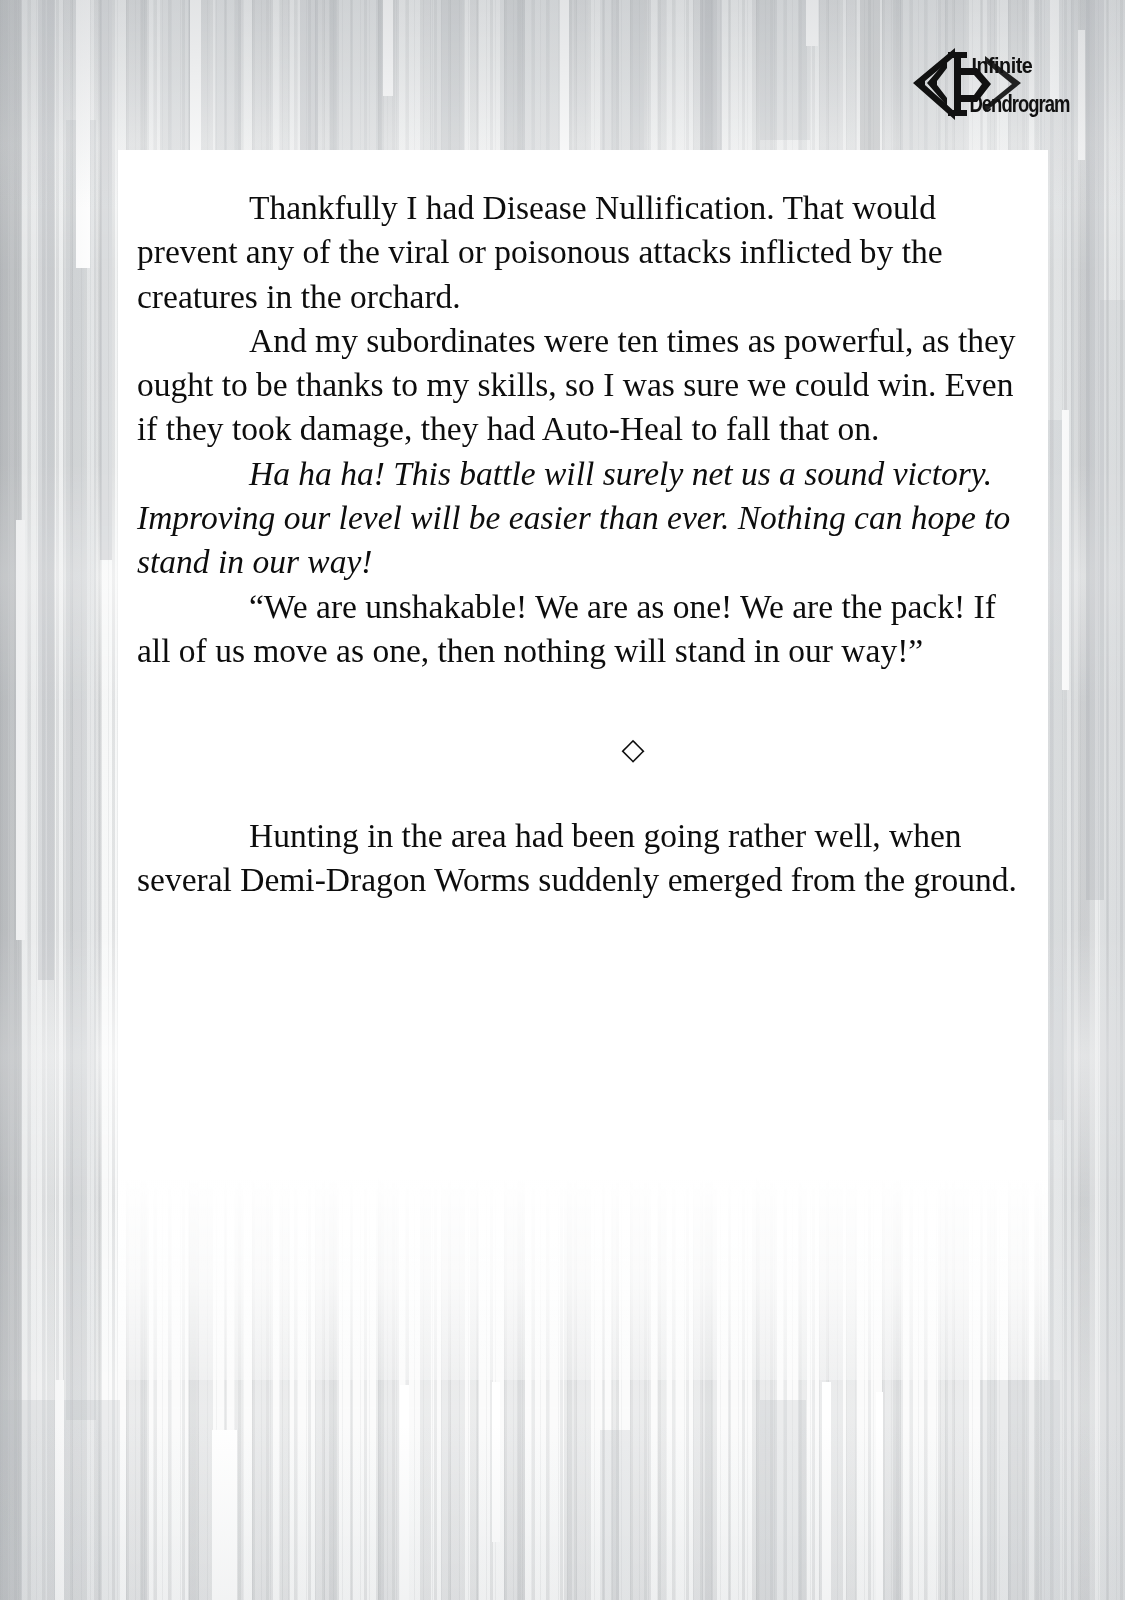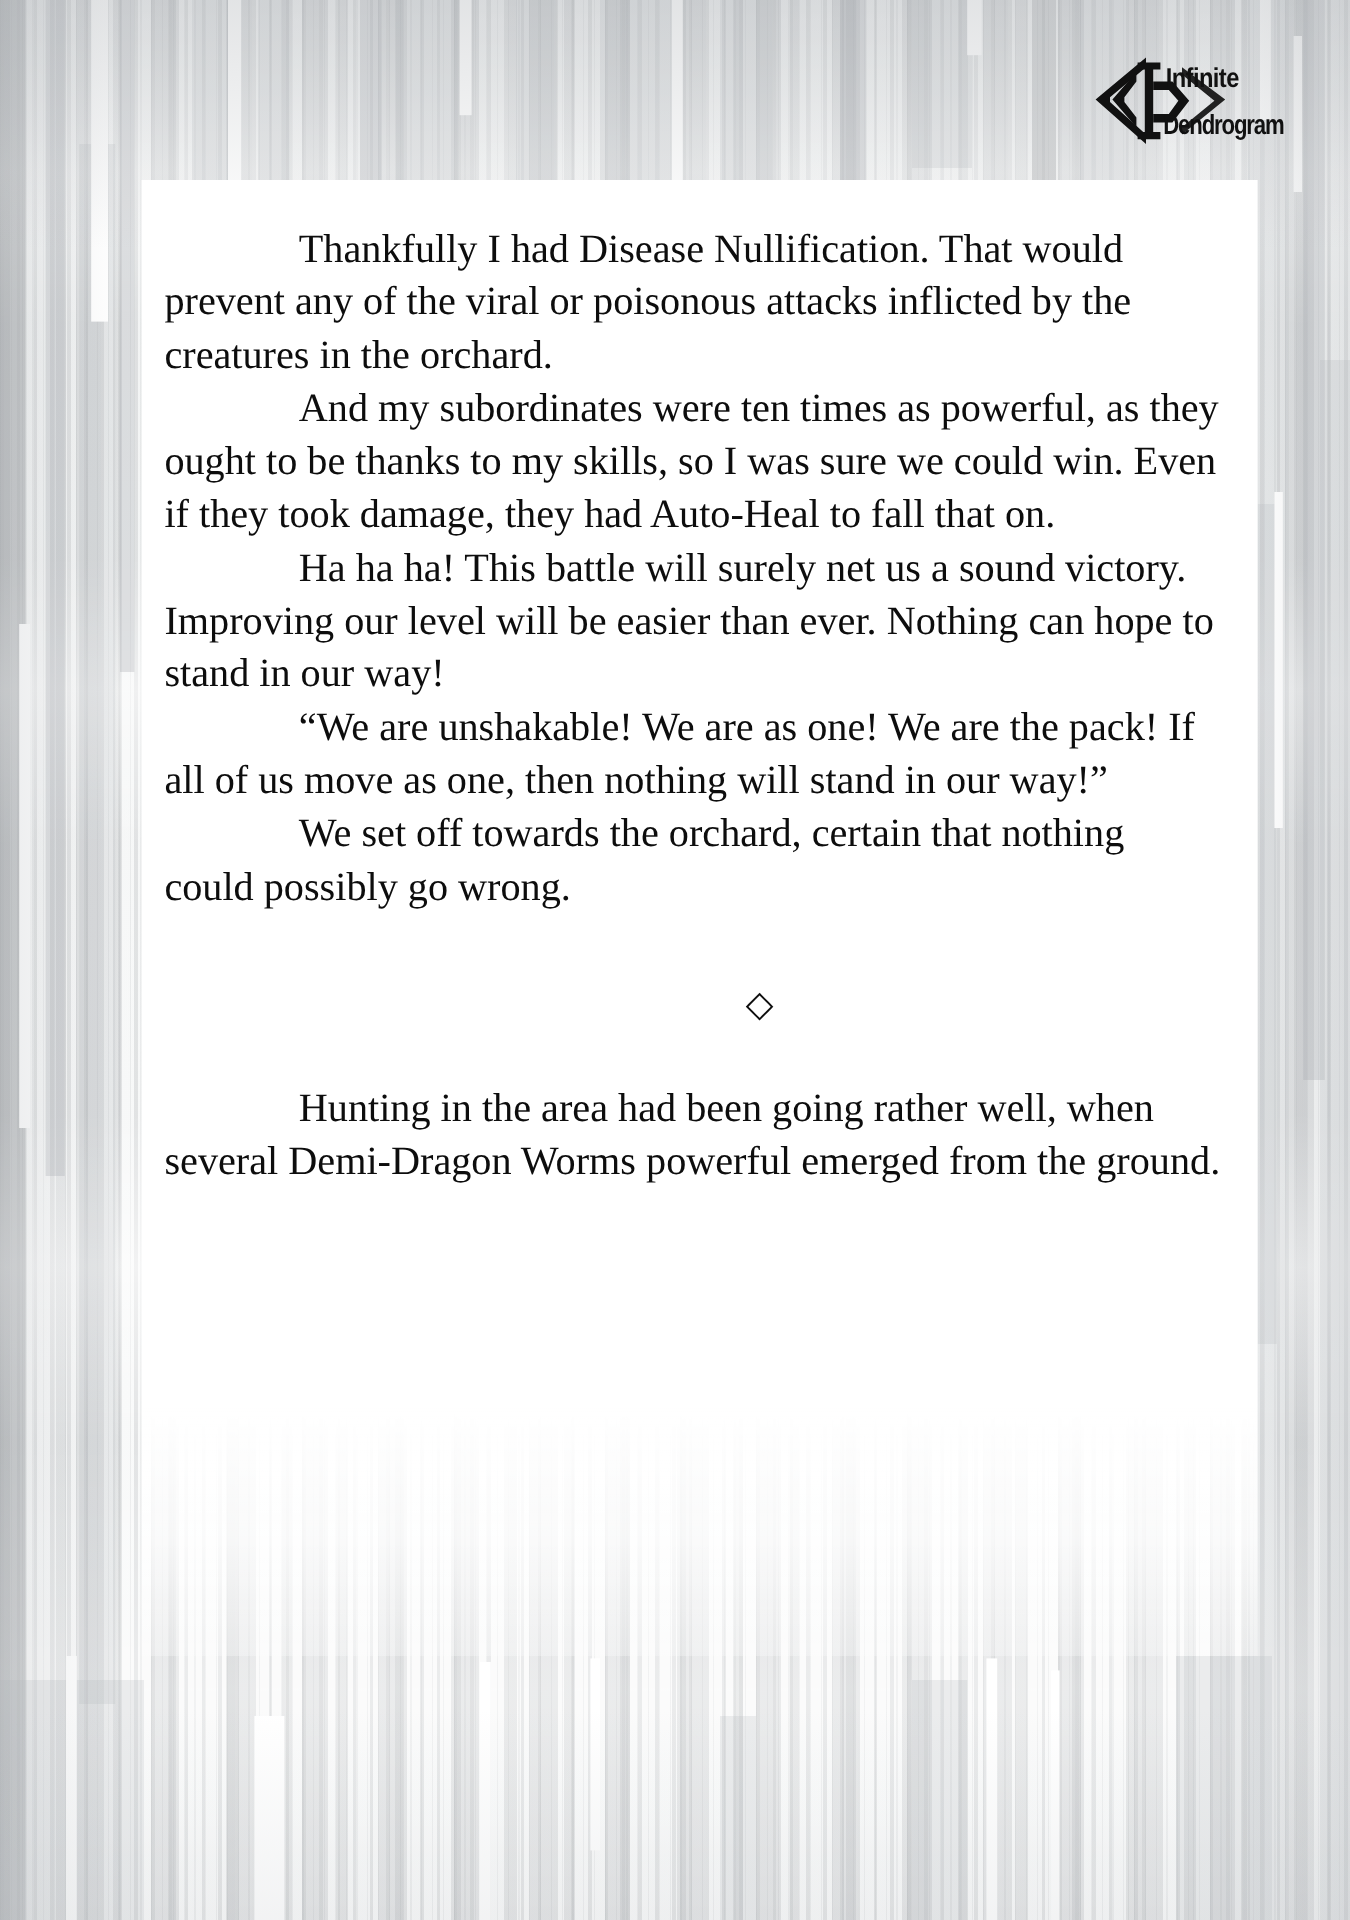--- a/index.html
+++ b/index.html
@@ -135,20 +135,21 @@
     text-rendering: optimizeLegibility;
   }
 
   .prose p {
     margin: 0;
     text-indent: 112px;
     white-space: pre-wrap;
   }
 
   .prose p.italic {
+    font-style: italic;
   }
 
   .scene-break {
     margin: 0;
     text-indent: 0;
     text-align: center;
     font-size: 30px;
     line-height: 44.3px;
     padding-top: 54px;
     padding-bottom: 42px;
@@ -225,20 +226,19 @@
 
       <text x="74" y="72" font-family="'Liberation Sans', sans-serif" font-size="21" font-weight="700" fill="#111111" letter-spacing="-1.1" style="font-stretch:condensed" transform="scale(0.88,1.1) translate(6,-5)">Dendrogram</text>
     </svg>
   </div>
 
   <div class="prose">
     <p>Thankfully I had Disease Nullification. That would prevent any of the viral or poisonous attacks inflicted by the creatures in the orchard.</p>
     <p>And my subordinates were ten times as powerful, as they ought to be thanks to my skills, so I was sure we could win. Even if they took damage, they had Auto-Heal to fall that on.</p>
     <p class="italic">Ha ha ha! This battle will surely net us a sound victory. Improving our level will be easier than ever. Nothing can hope to stand in our way!</p>
     <p>“We are unshakable! We are as one! We are the pack! If all of us move as one, then nothing will stand in our way!”</p>
-    <p>We set off towards the orchard, certain that nothing could possibly go wrong.</p>
 
     <p class="scene-break">◇</p>
 
-    <p>Hunting in the area had been going rather well, when several Demi-Dragon Worms powerful emerged from the ground.</p>
+    <p>Hunting in the area had been going rather well, when several Demi-Dragon Worms suddenly emerged from the ground.</p>
   </div>
 
 </div>
 
 </body></html>

